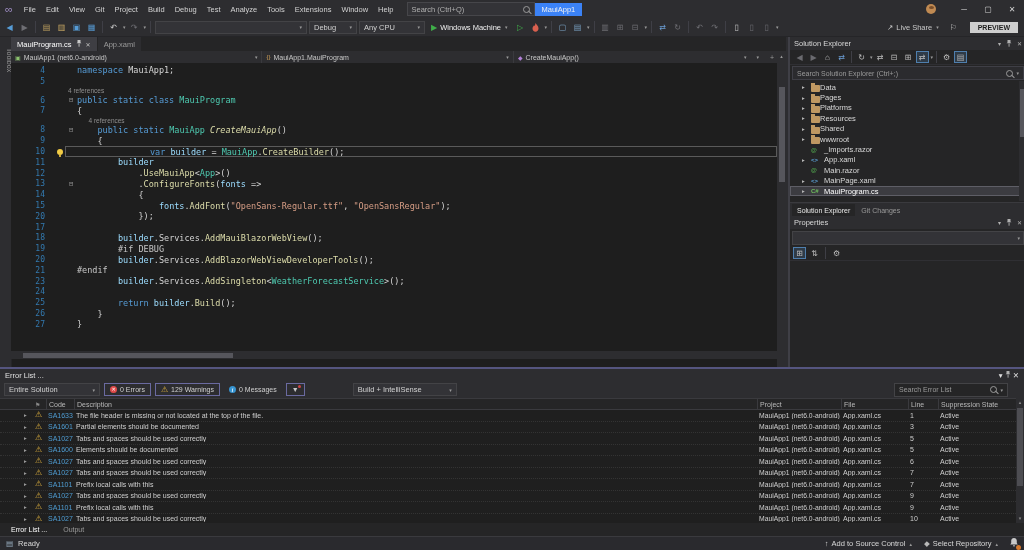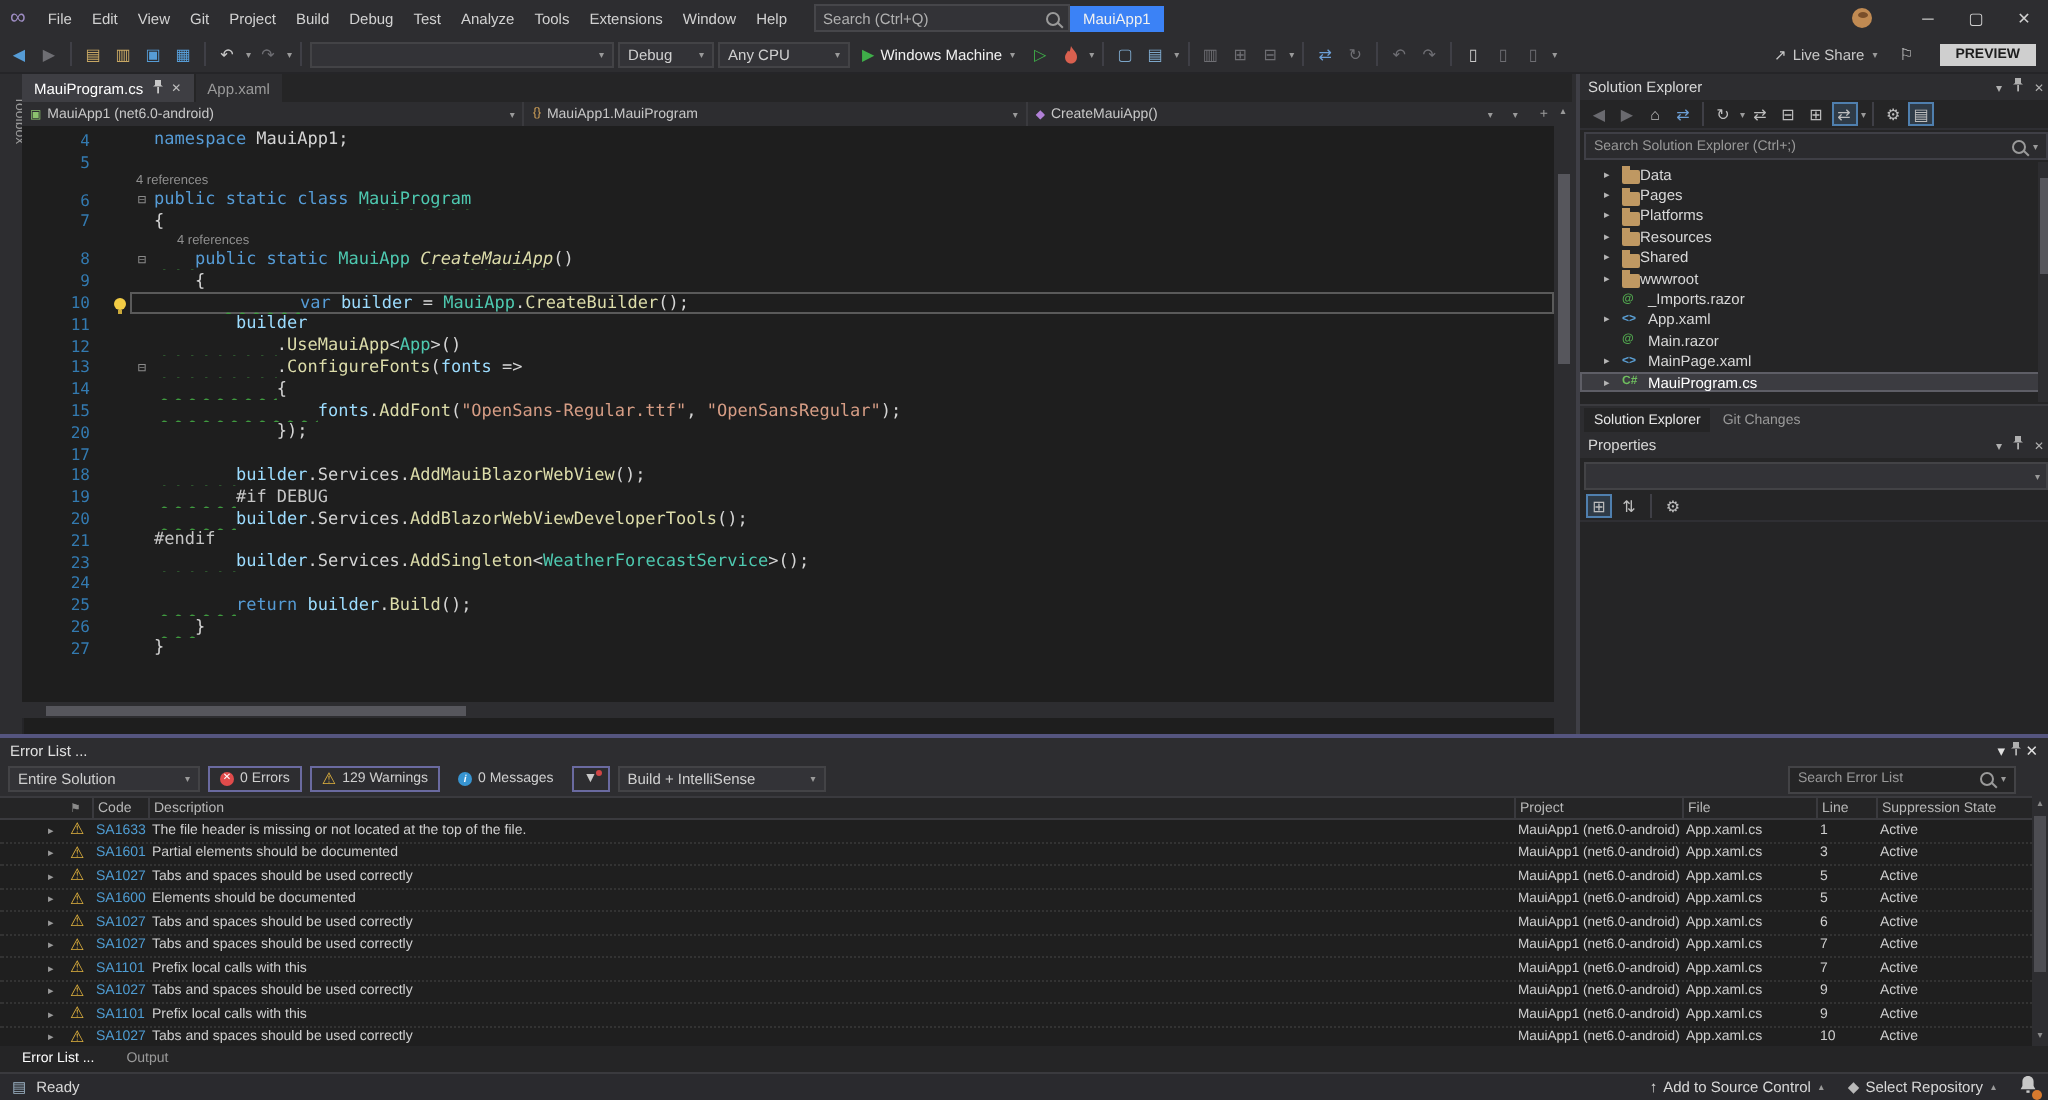--- a/index.html
+++ b/index.html
@@ -640,21 +640,21 @@
         <span class="sev-warn">⚠</span>
         <span>129 Warnings</span>
       </div>
       <div class="el-btn">
         <span class="sev-info">i</span>
         <span>0 Messages</span>
       </div>
       <div class="el-btn sel">
         <span class="funnel">▼</span>
       </div>
-      <div class="combo" style="width:104px;">
+      <div class="combo" style="width:104px;margin-left:44px;">
         <span>Build + IntelliSense</span>
           <span class="tb-caret">▾</span>
       </div>
       <div class="el-search">
         <span>Search Error List</span>
         <span class="flex" style="gap:2px;">
             <span class="lens"></span>
             <span class="tb-caret">▾</span>
           </span>
       </div>

